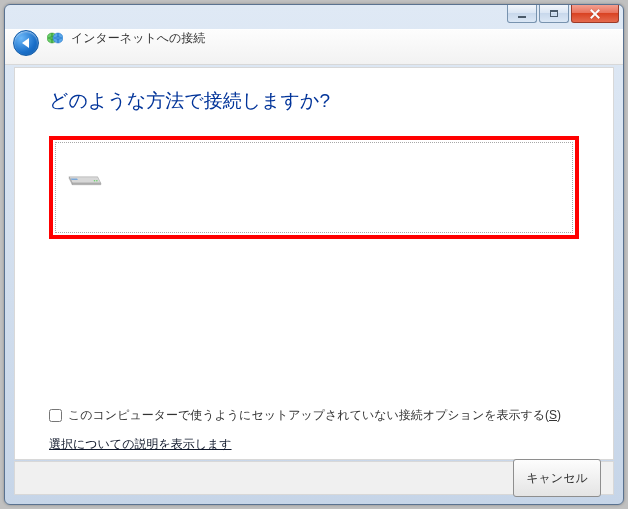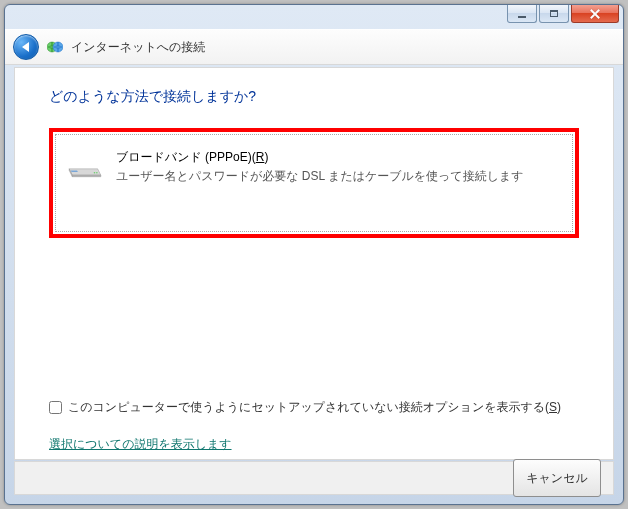--- a/index.html
+++ b/index.html
@@ -69,21 +69,21 @@
   }
   .close-glyph::before{transform:rotate(45deg);}
   .close-glyph::after{transform:rotate(-45deg);}
   
   .header {
     height: 36px;
     background: linear-gradient(to bottom, #fdfdfd, #f2f2f2);
     border-top: 1px solid #fff;
     border-bottom: 1px solid #d8d8d8;
     display: flex;
-    align-items: center;
+    align-items: flex-start;
     padding: 0 8px;
     gap: 8px;
   }
   .back-btn {
     width: 26px; height: 26px;
     border-radius: 50%;
     background: radial-gradient(circle at 30% 30%, #6bb7f8, #1a6fc9 60%, #0f5aa8 100%);
     border: 1px solid #0f5aa8;
     display:flex;align-items:center;justify-content:center;
     box-shadow: inset 0 1px 2px rgba(255,255,255,0.6);
@@ -104,21 +104,21 @@
     position: absolute;
     left: 9px; right: 9px;
     top: 62px;
     bottom: 44px;
     background: #fff;
     border: 1px solid #d8d8d8;
     padding: 20px 34px 14px 34px;
   }
   .question {
     color: #003399;
-    font-size: 14px;
+    font-size: 19px;
     margin-bottom: 22px;
   }
   .option-box {
     border: 4px solid #ff0000;
     padding: 2px;
     position: relative;
   }
   .option-inner {
     border: 1px dotted #a8a8a8;
     padding: 14px 10px 46px 10px;
@@ -138,22 +138,22 @@
     position: absolute;
     left: 34px; right: 34px; bottom: 6px;
   }
   .chk-row {
     display:flex; align-items:center; gap:6px; color:#333;
   }
   .chk-row input { margin:0; }
   .chk-row .u { text-decoration: underline; }
   .help-link {
     display:inline-block;
-    margin-top:20px;
-    color: #0f766e;
+    margin-top:12px;
+    color: #0f172a;
     text-decoration: underline;
     cursor: pointer;
   }
   
   .footer {
     position:absolute;
     left:9px; right:9px; bottom:9px;
     height:34px;
     background: #f0f0f0;
     border: 1px solid #d8d8d8;
@@ -218,26 +218,20 @@
         <svg class="modem-icon" viewBox="0 0 48 32">
           <g>
             <polygon points="4,20 40,20 44,28 8,28" fill="#d8d8d8" stroke="#9a9a9a" stroke-width="0.6"></polygon>
             <polygon points="4,20 8,28 8,30 4,22" fill="#bfbfbf" stroke="#9a9a9a" stroke-width="0.6"></polygon>
             <polygon points="44,28 8,28 8,30 44,30" fill="#aeaeae" stroke="#9a9a9a" stroke-width="0.6"></polygon>
             <polygon points="6,22 14,22 15,24 7,24" fill="#7aa7d8"></polygon>
             <circle cx="36" cy="25" r="1" fill="#6bd06b"></circle>
             <circle cx="39" cy="25" r="1" fill="#6bd06b"></circle>
           </g>
         </svg>
-        <div>
-          <div class="option-title">
-            <span>ブロードバンド (PPPoE)(</span><span class="u">R</span><span>)</span>
-          </div>
-          <div class="option-desc">ユーザー名とパスワードが必要な DSL またはケーブルを使って接続します</div>
-        </div>
       </div>
     </div>
 
     <div class="bottom-controls">
       <label class="chk-row">
         <input type="checkbox" style="">
         <span>
           <span>このコンピューターで使うようにセットアップされていない接続オプションを表示する(</span><span class="u">S</span><span>)</span>
         </span>
       </label>

